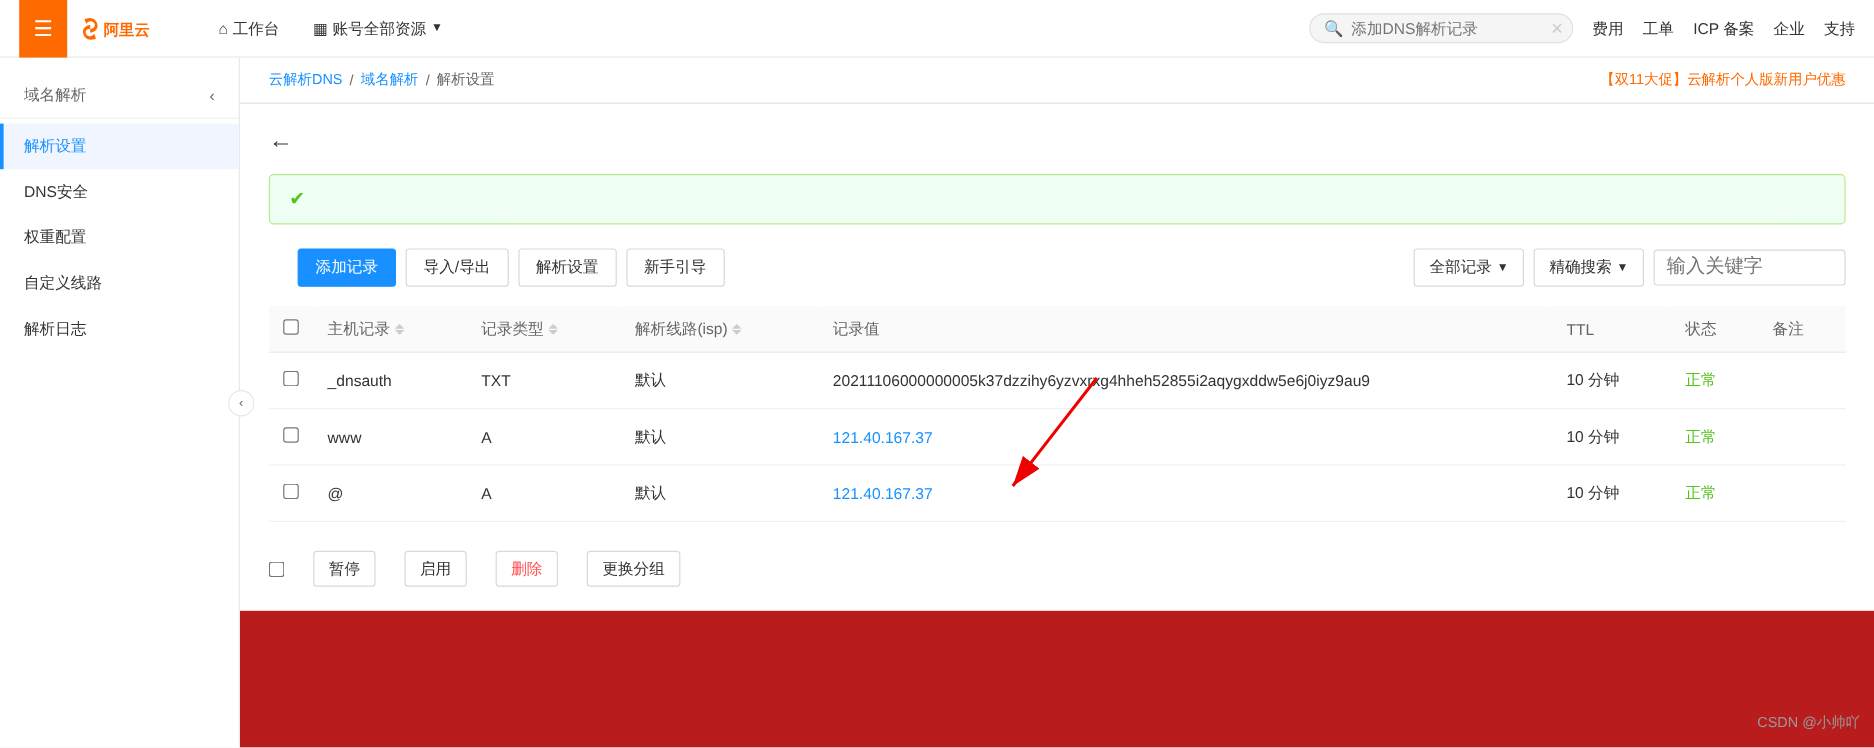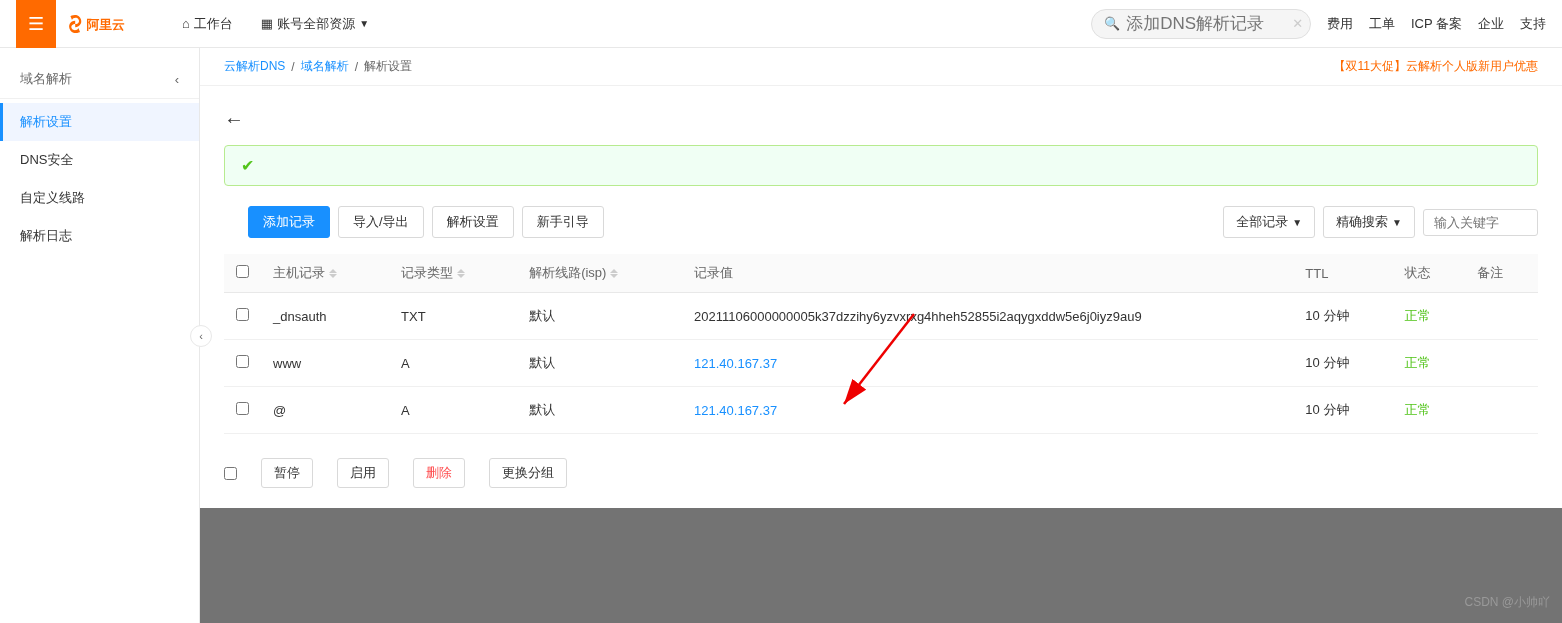--- a/index.html
+++ b/index.html
@@ -30,21 +30,21 @@
     .navbar-nav-item {
       display: flex; align-items: center; gap: 4px;
       padding: 0 14px; height: 48px; cursor: pointer; color: #333; font-size: 13px;
     }
     .navbar-search {
       display: flex; align-items: center;
       background: #f5f5f5; border: 1px solid #e0e0e0; border-radius: 16px;
       padding: 4px 12px; gap: 6px; width: 220px; margin-right: 16px;
     }
     .navbar-search input {
-      border: none; background: transparent; outline: none; font-size: 17px; color: #7f1d1d; width: 160px;
+      border: none; background: transparent; outline: none; font-size: 13px; color: #7f1d1d; width: 160px;
     }
     .navbar-links {
       display: flex; align-items: center; gap: 16px; font-size: 13px; color: #333; justify-content: center;
     }
     .navbar-links span { cursor: pointer; }
 
     
     .layout { display: flex; margin-top: 48px; min-height: calc(100vh - 48px); }
     .sidebar {
       width: 200px; background: #fff; border-right: 1px solid #e8e8e8;
@@ -57,21 +57,21 @@
     .sidebar-item.active::before {
       content: ''; position: absolute; left: 0; top: 0; bottom: 0; width: 3px; background: #1890ff;
     }
     .sidebar-collapse {
       display: flex; align-items: center; justify-content: space-between;
       padding: 10px 20px; cursor: pointer; font-size: 13px; color: #666;
       border-bottom: 1px solid #f0f0f0; margin-bottom: 4px;
     }
 
     
-    .main { flex: 1; background: #737373; overflow: auto; }
+    .main { flex: 1; background: #b91c1c; overflow: auto; }
     .breadcrumb {
       background: #fff; padding: 10px 24px; font-size: 12px; color: #666;
       border-bottom: 1px solid #f0f0f0; display: flex; align-items: center; gap: 6px;
     }
     .breadcrumb a { color: #1890ff; cursor: pointer; text-decoration: none; }
     .promo-link { margin-left: auto; color: #ff6a00; font-size: 12px; cursor: pointer; }
 
     .content { padding: 20px 24px; background: #fff; margin: 0; }
     .page-header {
       display: flex; align-items: center; gap: 12px; margin-bottom: 16px;
@@ -130,21 +130,21 @@
     }
     .btn-default {
       padding: 5px 12px; border: 1px solid #d9d9d9; border-radius: 3px;
       background: #fff; color: #333; cursor: pointer; font-size: 13px;
     }
     .btn-danger { color: #ff4d4f; border-color: #d9d9d9; text-align: right; }
 
     
     .search-input-box {
       padding: 5px 10px; border: 1px solid #d9d9d9; border-radius: 3px;
-      font-size: 13px; color: #999; width: 115px;
+      font-size: 16px; color: #999; width: 160px;
     }
 
     
     .sidebar-toggle {
       position: absolute; right: -12px; top: 50%;
       transform: translateY(-50%);
       background: #fff; border: 1px solid #e8e8e8; border-radius: 50%;
       width: 22px; height: 22px; display: flex; align-items: center; justify-content: center;
       cursor: pointer; font-size: 11px; color: #666; z-index: 10;
     }
@@ -205,20 +205,23 @@
     <div class="sidebar">
       <div class="sidebar-collapse">
         <span>域名解析</span>
         <span>‹</span>
       </div>
       <div class="sidebar-item active">
         <span>解析设置</span>
       </div>
       <div class="sidebar-item">
         <span>DNS安全</span>
+      </div>
+      <div class="sidebar-item">
+        <span>权重配置</span>
       </div>
       <div class="sidebar-item">
         <span>自定义线路</span>
       </div>
       <div class="sidebar-item">
         <span>解析日志</span>
       </div>
     </div>
     <div class="sidebar-toggle">‹</div>
   </div>

